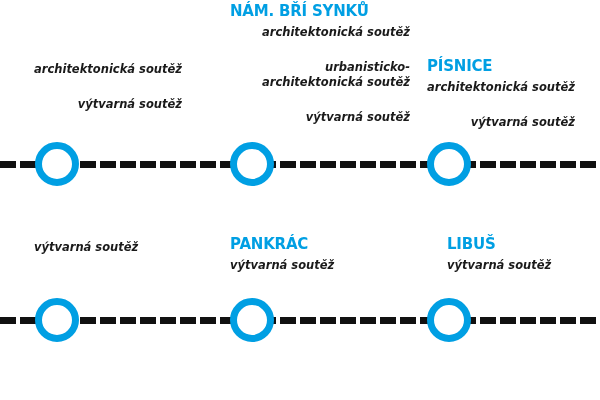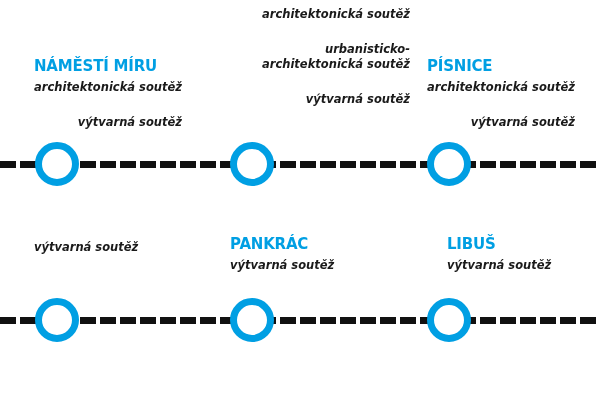--- a/index.html
+++ b/index.html
@@ -20,26 +20,26 @@
 <div class="station" style="left:35px; top:142px;"></div>
 <div class="station" style="left:230px; top:142px;"></div>
 <div class="station" style="left:427px; top:142px;"></div>
 
 <div class="line" style="top:317px;"></div>
 <div class="station" style="left:35px; top:298px;"></div>
 <div class="station" style="left:230px; top:298px;"></div>
 <div class="station" style="left:427px; top:298px;"></div>
 
 <div class="label" style="left:34px; top:57px;">
-  <div class="name">NÁMĚSTÍ MÍRU</div>
   <div class="comp" style="margin-top:5px;">architektonická soutěž</div>
   <div class="comp" style="margin-top:20px;">výtvarná soutěž</div>
 </div>
 
 <div class="label" style="left:230px; top:2px;">
+  <div class="name">NÁM. BŘÍ SYNKŮ</div>
   <div class="comp" style="margin-top:5px;">architektonická soutěž</div>
   <div class="comp" style="margin-top:20px; width:180px;">urbanisticko-architektonická soutěž</div>
   <div class="comp" style="margin-top:20px;">výtvarná soutěž</div>
 </div>
 
 <div class="label" style="left:427px; top:57px;">
   <div class="name">PÍSNICE</div>
   <div class="comp" style="margin-top:5px;">architektonická soutěž</div>
   <div class="comp" style="margin-top:20px;">výtvarná soutěž</div>
 </div>

